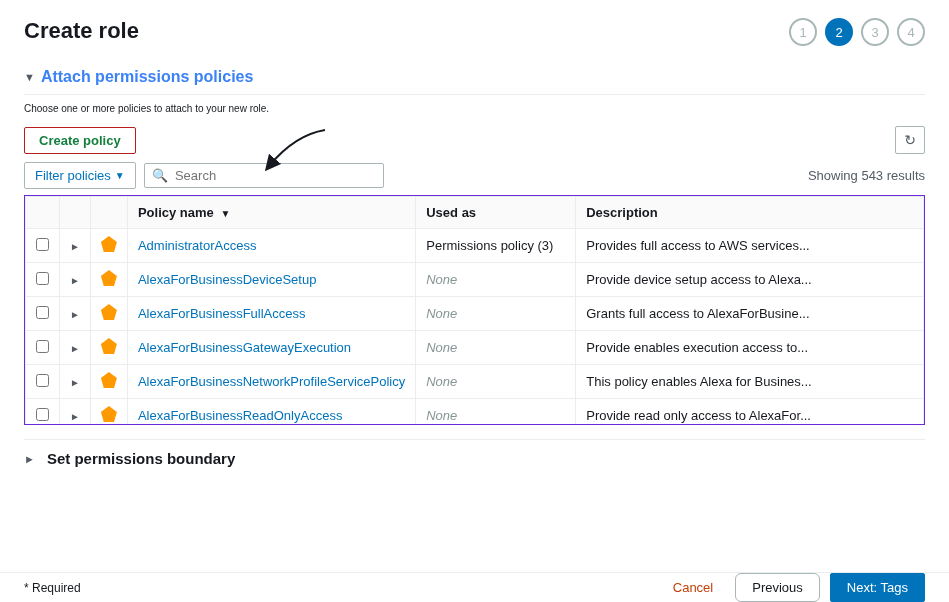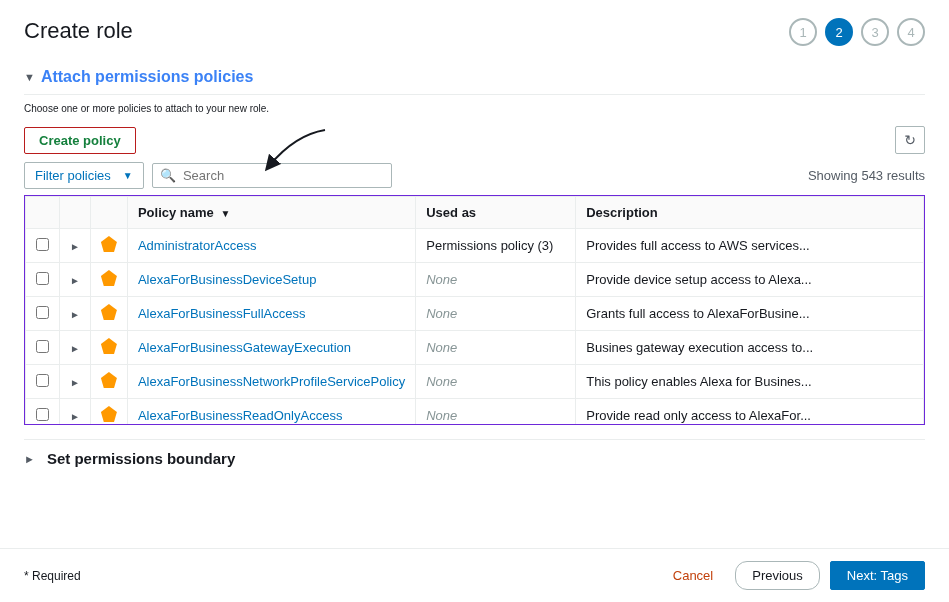--- a/index.html
+++ b/index.html
@@ -25,21 +25,21 @@
     .header-area {
       padding: 18px 24px 10px 24px;
       display: flex;
       justify-content: space-between;
       align-items: flex-start;
       border-bottom: none;
     }
 
     .page-title {
       font-size: 22px;
-      font-weight: 400;
+      font-weight: 700;
       color: #16191f;
     }
 
     .steps-indicator {
       display: flex;
       gap: 8px;
       align-items: center;
     }
 
     .step-circle {
@@ -138,21 +138,21 @@
     .filter-btn {
       background: #fff;
       border: 1px solid #aab7b8;
       color: #0073bb;
       padding: 5px 10px;
       font-size: 13px;
       cursor: pointer;
       border-radius: 2px;
       display: flex;
       align-items: center;
-      gap: 12px;
+      gap: 4px;
     }
 
     .search-container {
       display: flex;
       align-items: center;
       border: 1px solid #aab7b8;
       border-radius: 2px;
       background: #fff;
       padding: 4px 8px;
       width: 240px;
@@ -287,21 +287,21 @@
     }
 
     
     .footer {
       position: fixed;
       bottom: 0;
       left: 0;
       width: 949px;
       background: #fff;
       border-top: 1px solid #eaeded;
-      padding: 12px 24px;
+      padding: 0 24px;
       display: flex;
       justify-content: space-between;
       align-items: center;
     }
 
     .required-text {
       font-size: 12px;
       color: #16191f;
     }
 
@@ -320,21 +320,21 @@
       padding: 6px 12px;
     }
 
     .btn-previous {
       background: #fff;
       border: 1px solid #aab7b8;
       color: #16191f;
       padding: 6px 16px;
       font-size: 13px;
       cursor: pointer;
-      border-radius: 12px;
+      border-radius: 6px;
     }
 
     .btn-next {
       background: #0073bb;
       border: 1px solid #0073bb;
       color: #fff;
       padding: 6px 16px;
       font-size: 13px;
       cursor: pointer;
       border-radius: 2px;
@@ -502,21 +502,21 @@
       </td>
       <td class="col-icon">
         <span class="policy-icon"></span>
       </td>
       <td class="col-name">
         <a class="policy-link">AlexaForBusinessGatewayExecution</a>
       </td>
       <td class="col-used">
         <span class="none-text">None</span>
       </td>
-      <td class="col-desc">Busines gateway execution access to...</td>
+      <td class="col-desc">Provide enables execution access to...</td>
     </tr>
             <tr>
       <td class="col-check">
         <input type="checkbox" style="">
       </td>
       <td class="col-expand">
         <span class="expand-arrow">►</span>
       </td>
       <td class="col-icon">
         <span class="policy-icon"></span>

